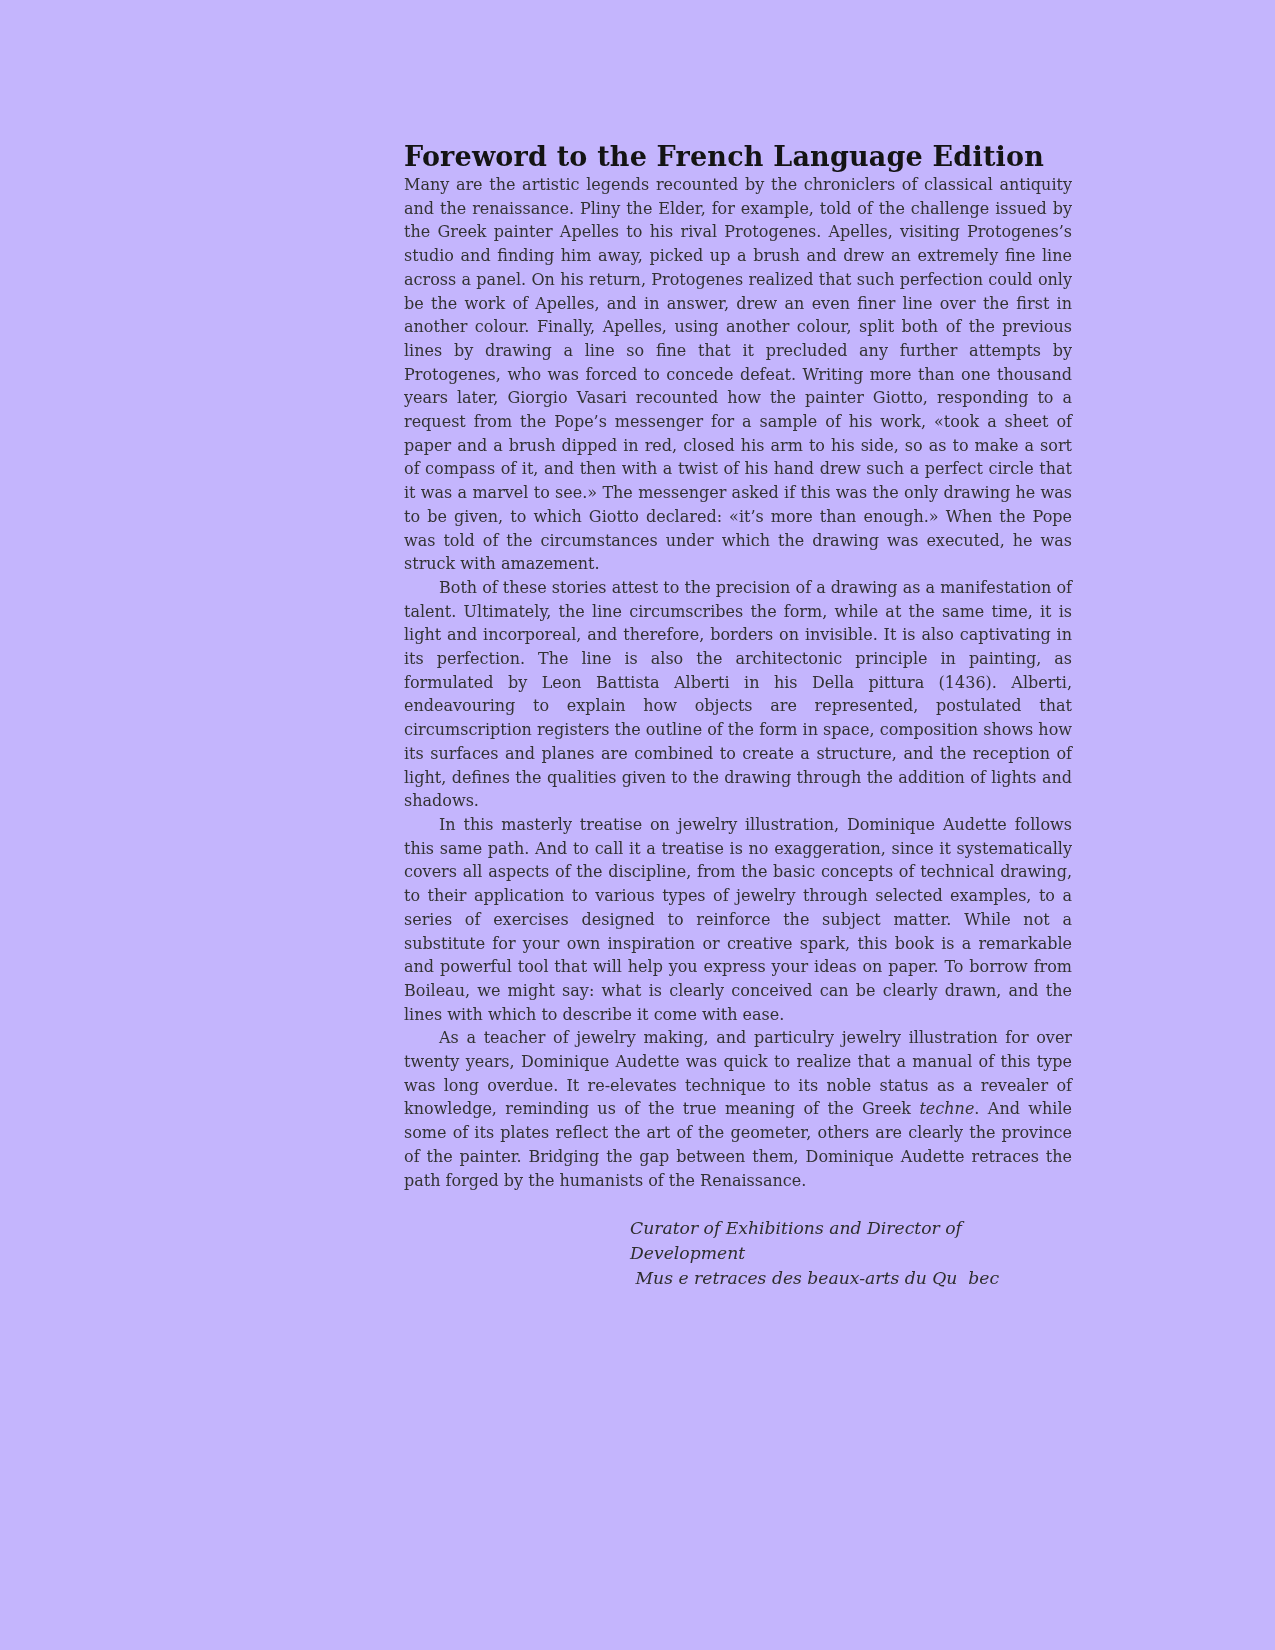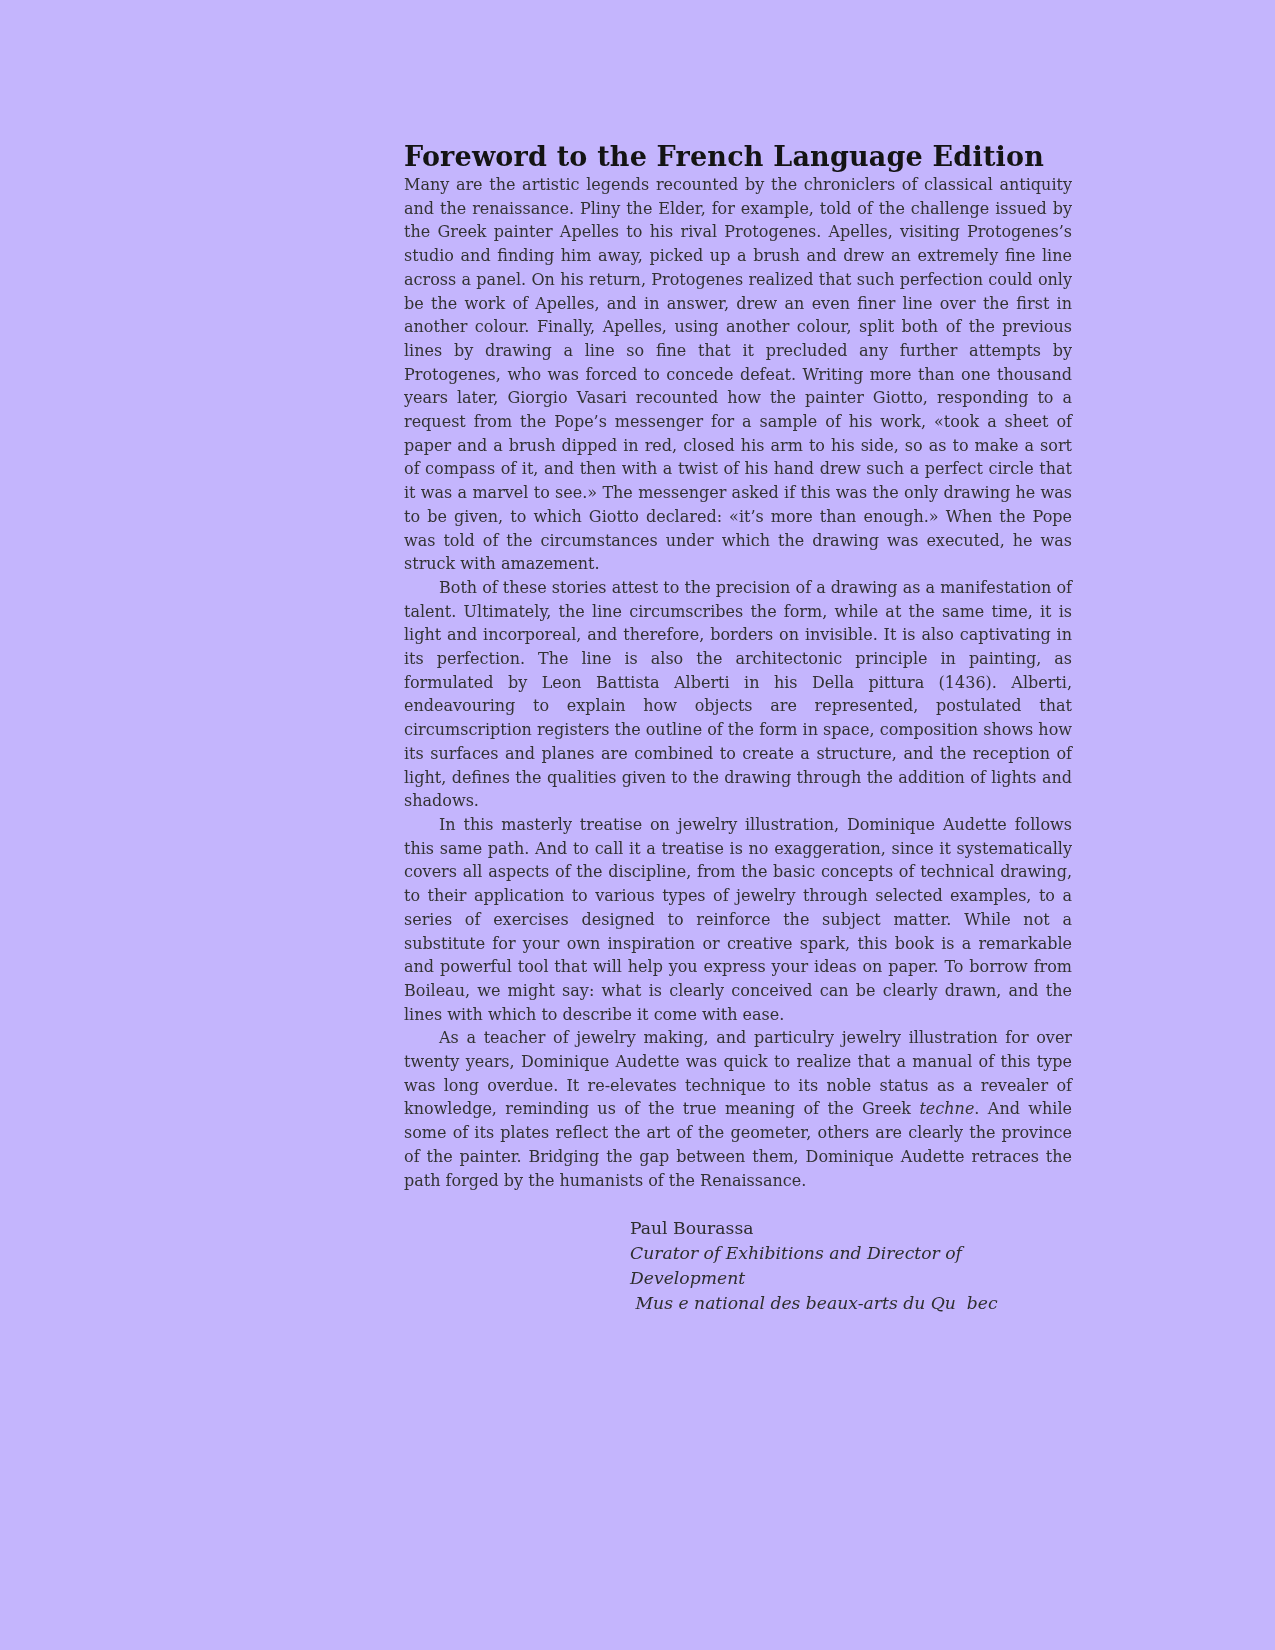--- a/index.html
+++ b/index.html
@@ -74,19 +74,18 @@
 
     <p class="para">Many are the artistic legends recounted by the chroniclers of classical antiquity and the renaissance. Pliny the Elder, for example, told of the challenge issued by the Greek painter Apelles to his rival Protogenes. Apelles, visiting Protogenes’s studio and finding him away, picked up a brush and drew an extremely fine line across a panel. On his return, Protogenes realized that such perfection could only be the work of Apelles, and in answer, drew an even finer line over the first in another colour. Finally, Apelles, using another colour, split both of the previous lines by drawing a line so fine that it precluded any further attempts by Protogenes, who was forced to concede defeat. Writing more than one thousand years later, Giorgio Vasari recounted how the painter Giotto, responding to a request from the Pope’s messenger for a sample of his work, «took a sheet of paper and a brush dipped in red, closed his arm to his side, so as to make a sort of compass of it, and then with a twist of his hand drew such a perfect circle that it was a marvel to see.» The messenger asked if this was the only drawing he was to be given, to which Giotto declared: «it’s more than enough.» When the Pope was told of the circumstances under which the drawing was executed, he was struck with amazement.</p>
 
     <p class="para">Both of these stories attest to the precision of a drawing as a manifestation of talent. Ultimately, the line circumscribes the form, while at the same time, it is light and incorporeal, and therefore, borders on invisible. It is also captivating in its perfection. The line is also the architectonic principle in painting, as formulated by Leon Battista Alberti in his Della pittura (1436). Alberti, endeavouring to explain how objects are represented, postulated that circumscription registers the outline of the form in space, composition shows how its surfaces and planes are combined to create a structure, and the reception of light, defines the qualities given to the drawing through the addition of lights and shadows.</p>
 
     <p class="para">In this masterly treatise on jewelry illustration, Dominique Audette follows this same path. And to call it a treatise is no exaggeration, since it systematically covers all aspects of the discipline, from the basic concepts of technical drawing, to their application to various types of jewelry through selected examples, to a series of exercises designed to reinforce the subject matter. While not a substitute for your own inspiration or creative spark, this book is a remarkable and powerful tool that will help you express your ideas on paper. To borrow from Boileau, we might say: what is clearly conceived can be clearly drawn, and the lines with which to describe it come with ease.</p>
 
     <p class="para"><span>As a teacher of jewelry making, and particulry jewelry illustration for over twenty years, Dominique Audette was quick to realize that a manual of this type was long overdue. It re-elevates technique to its noble status as a revealer of knowledge, reminding us of the true meaning of the Greek </span><i>techne</i><span>. And while some of its plates reflect the art of the geometer, others are clearly the province of the painter. Bridging the gap between them, Dominique Audette retraces the path forged by the humanists of the Renaissance.</span></p>
 
     <div class="signature">
-      <p class="sig-line">Paul Bourassa</p>
       <p class="sig-line sig-italic">Curator of Exhibitions and Director of Development</p>
-      <p class="sig-line sig-italic"> Mus e national des beaux-arts du Qu  bec</p>
+      <p class="sig-line sig-italic"> Mus e retraces des beaux-arts du Qu  bec</p>
     </div>
 
   </div>
 </div>
 
 </body></html>

